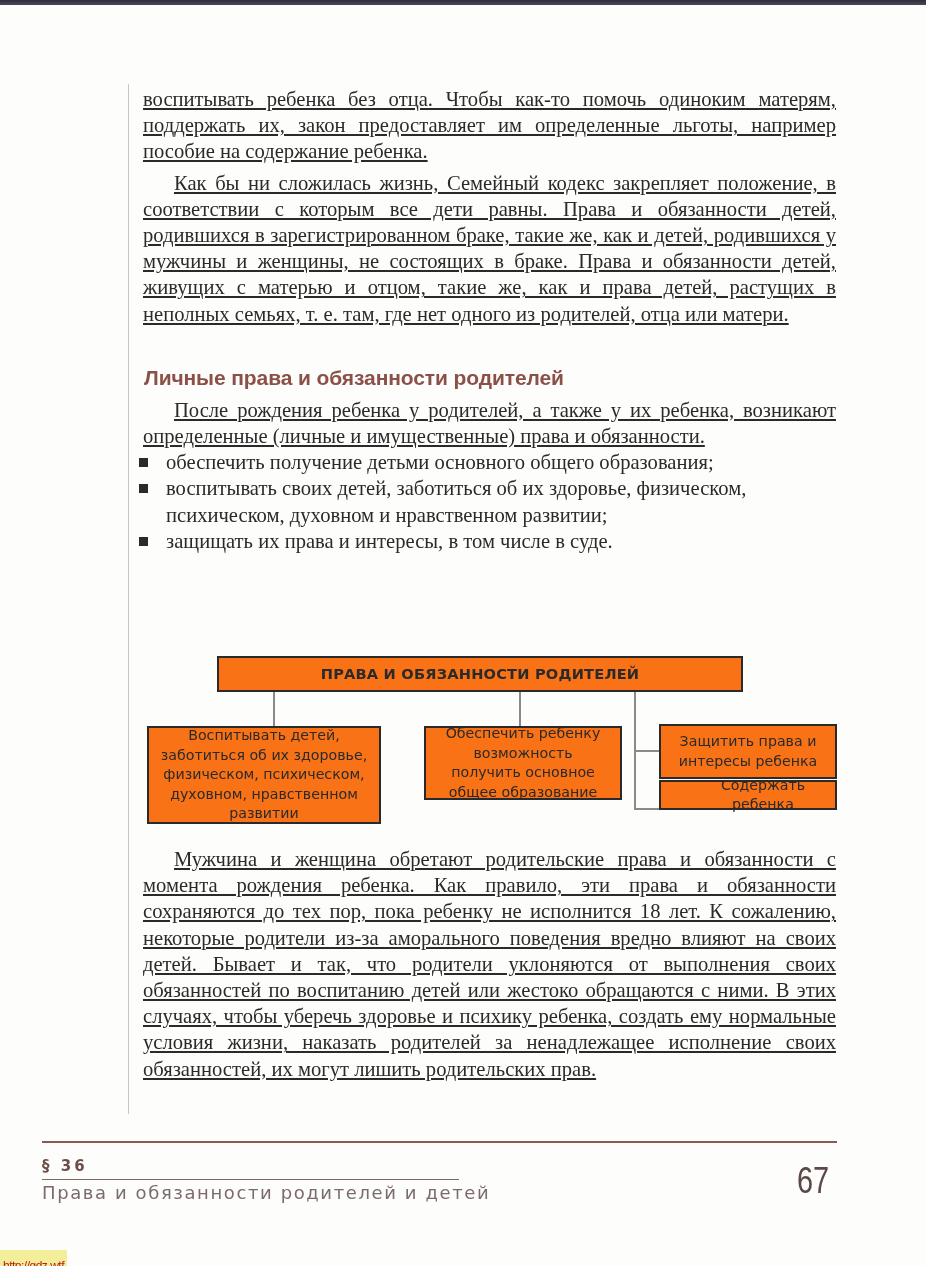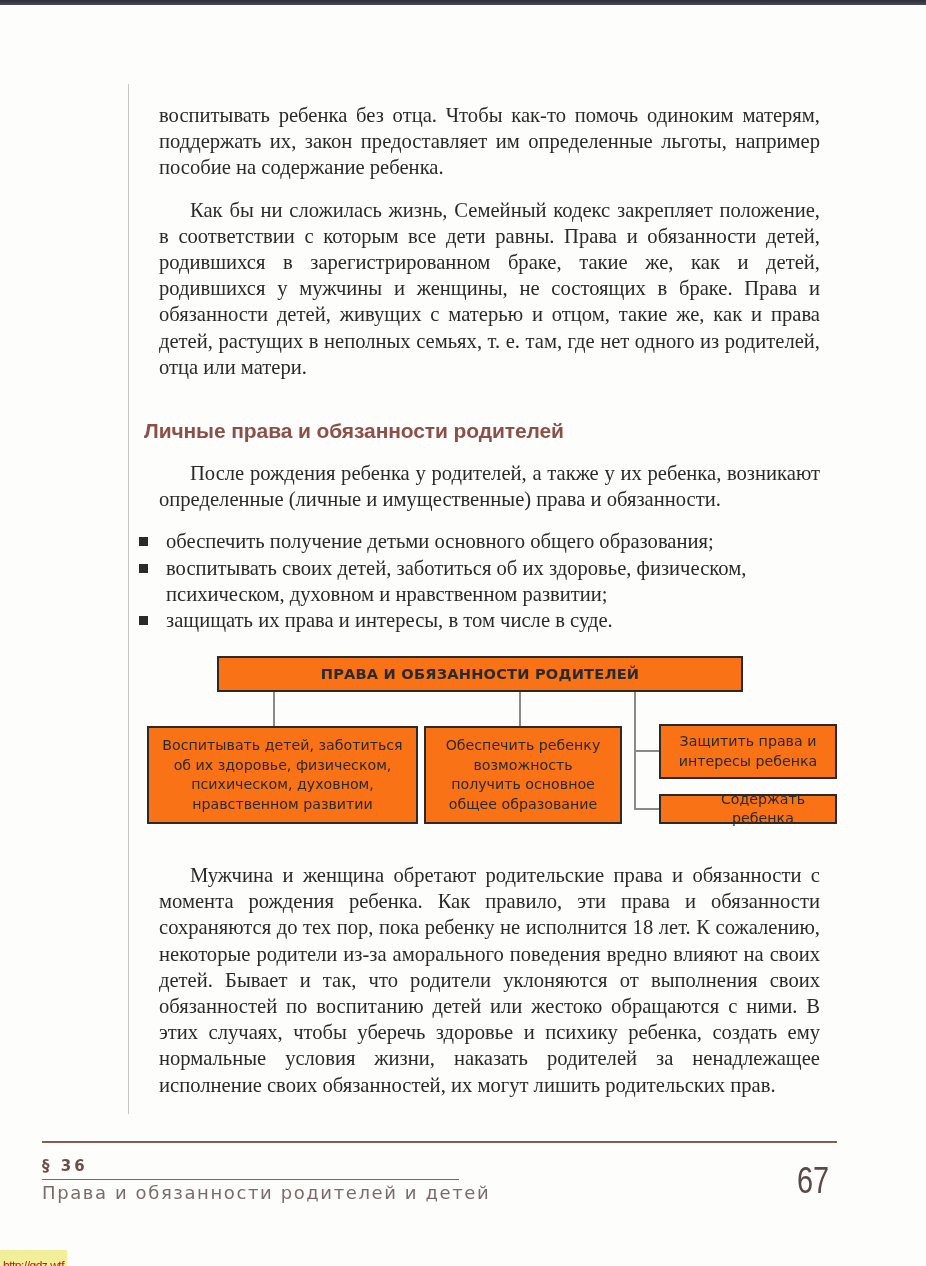--- a/index.html
+++ b/index.html
@@ -14,21 +14,21 @@
       background: linear-gradient(to bottom, #2e2d3a, #4a4958);
     }
     .margin-rule {
       position: absolute; left: 128px; top: 84px; width: 1px; height: 1030px;
       background: #c9c6c3;
     }
     .content {
       position: absolute; left: 143px; top: 86px; width: 693px;
       font-size: 20.6px; line-height: 26.2px;
     }
-    .para { margin: 16px; text-align: justify; text-align-last: left; }
+    .para { margin: 0; text-align: justify; text-align-last: left; text-decoration: underline; }
     .para.indent { text-indent: 31px; }
     .para + .para { margin-top: 0; }
     .gap-small { margin-top: 5px !important; }
     .heading {
       font-family: "Liberation Sans", "DejaVu Sans", sans-serif;
       font-weight: bold; font-size: 21px; color: #8b5048;
       margin: 38px 0 6px 1px; line-height: 26px; letter-spacing: -0.1px;
     }
     .bullets { list-style: none; margin: 0; padding: 0; margin-left: -4px; }
     .bullets li {
@@ -113,24 +113,24 @@
 
 <div class="diagram">
 
   <div class="dline" style="left:133px; top:38px; width:1.5px; height:38px;"></div>
   <div class="dline" style="left:379px; top:38px; width:1.5px; height:38px;"></div>
   <div class="dline" style="left:494px; top:38px; width:1.5px; height:119px;"></div>
   <div class="dline" style="left:494px; top:98px; width:26px; height:1.5px;"></div>
   <div class="dline" style="left:494px; top:156px; width:26px; height:1.5px;"></div>
 
   <div class="dbox root" style="left:77px; top:4px; width:526px; height:36px;">ПРАВА И ОБЯЗАННОСТИ РОДИТЕЛЕЙ</div>
-  <div class="dbox" style="left:7px; top:74px; width:271px; height:98px; padding:0 6px;">Воспитывать детей, заботиться об их здоровье, физическом, психическом, духовном, нравственном развитии</div>
-  <div class="dbox" style="left:284px; top:74px; width:198px; height:98px; padding:0 14px;">Обеспечить ребенку возможность получить основное общее образование</div>
+  <div class="dbox" style="left:7px; top:74px; width:234px; height:98px; padding:0 6px;">Воспитывать детей, заботиться об их здоровье, физическом, психическом, духовном, нравственном развитии</div>
+  <div class="dbox" style="left:284px; top:74px; width:198px; height:74px; padding:0 14px;">Обеспечить ребенку возможность получить основное общее образование</div>
   <div class="dbox" style="left:519px; top:72px; width:178px; height:55px; padding:0 10px;">Защитить права и интересы ребенка</div>
-  <div class="dbox" style="left:519px; top:142px; width:178px; height:30px;padding-left:30px;">Содержать ребенка</div>
+  <div class="dbox" style="left:519px; top:128px; width:178px; height:30px;padding-left:30px;">Содержать ребенка</div>
 </div>
 
 <div class="content" lang="ru" style="top:846px;">
   <p class="para indent" style="hyphens:auto;">Мужчина и женщина обретают родительские права и обязанности с момента рождения ребенка. Как правило, эти права и обязанности сохраняются до тех пор, пока ребенку не исполнится 18 лет. К сожалению, некоторые родители из-за аморального поведения вредно влияют на своих детей. Бывает и так, что родители уклоняются от выполнения своих обязанностей по воспитанию детей или жестоко обращаются с ними. В этих случаях, чтобы уберечь здоровье и психику ребенка, создать ему нормальные условия жизни, наказать родителей за ненадлежащее исполнение своих обязанностей, их могут лишить родительских прав.</p>
 </div>
 
 <div class="footer-rule"></div>
 <div class="section-num">§ 36</div>
 <div class="section-rule"></div>
 <div class="section-title">Права и обязанности родителей и детей</div>

